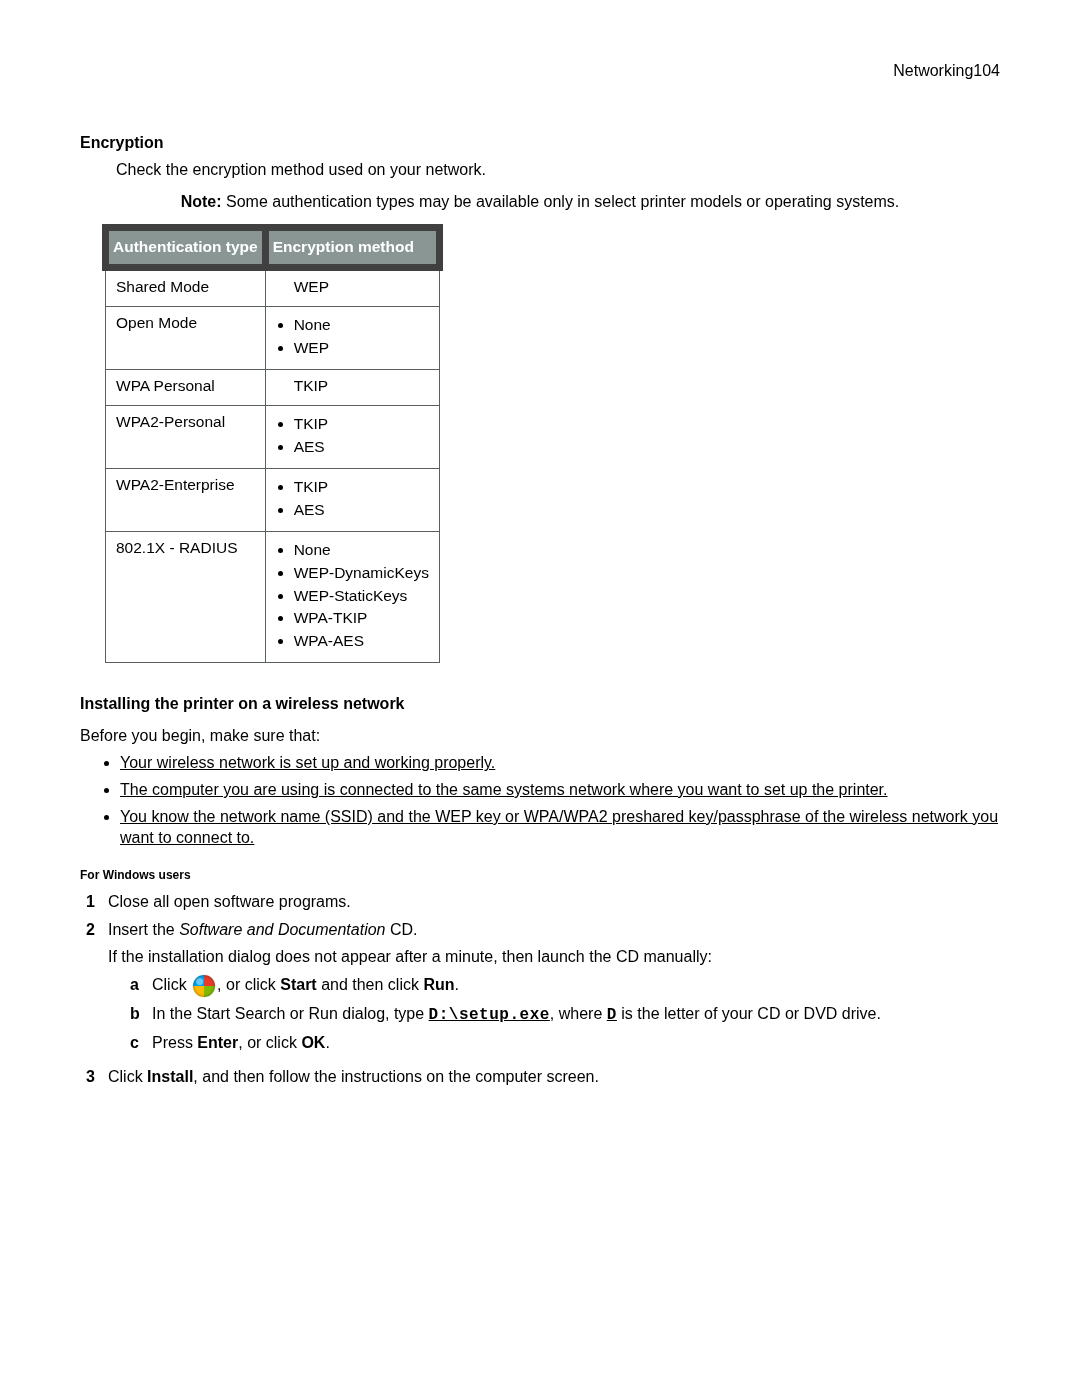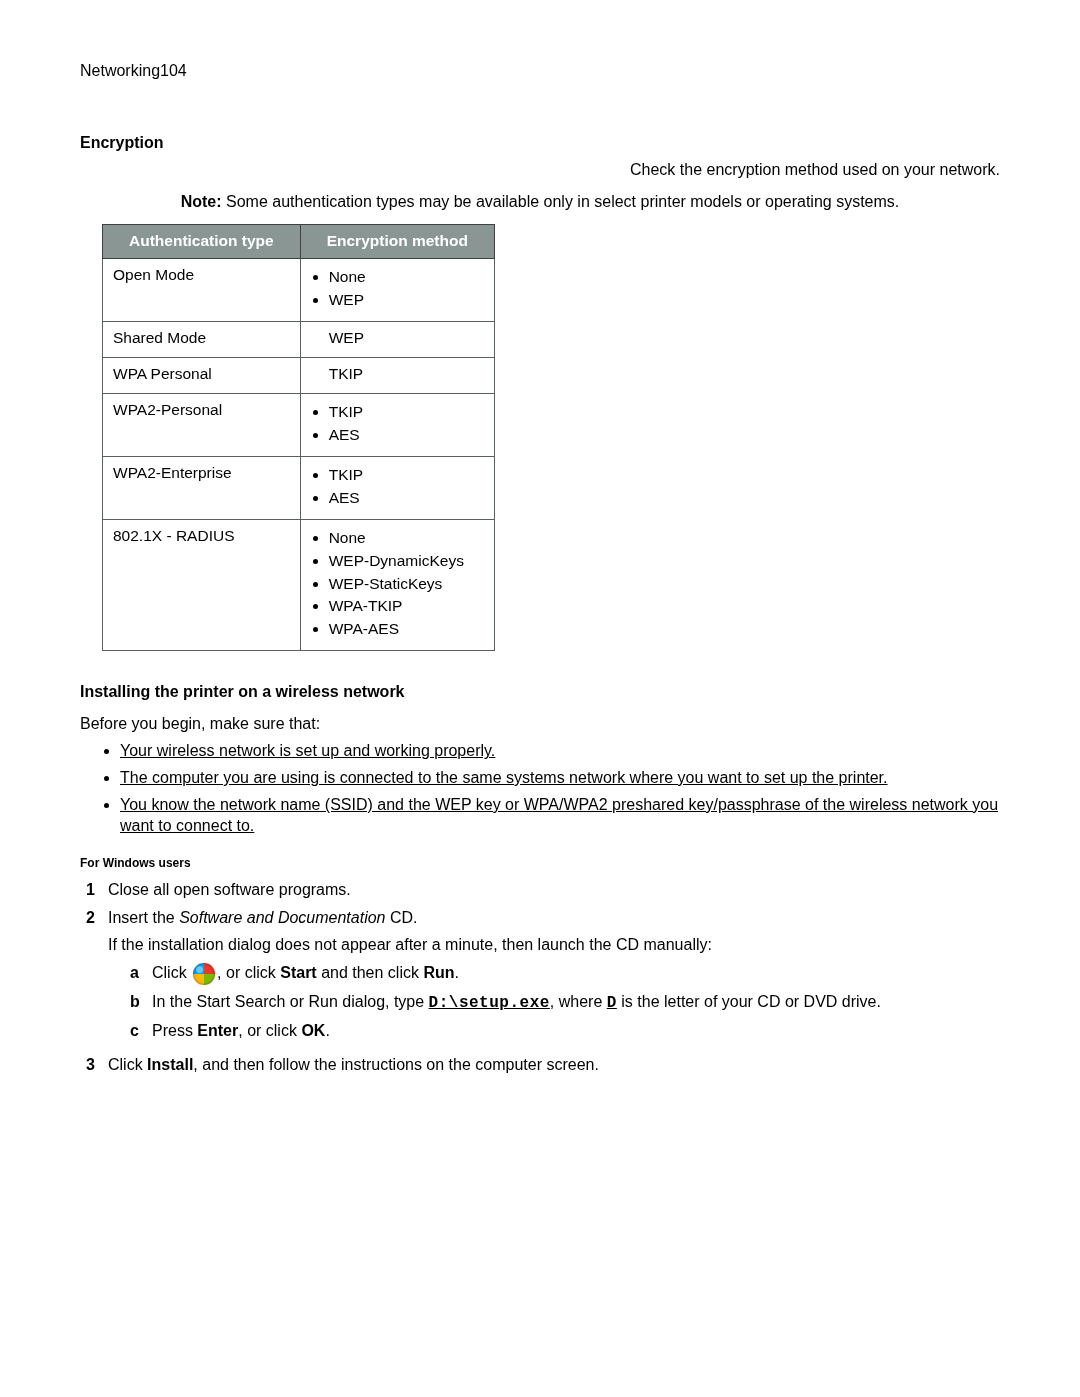--- a/index.html
+++ b/index.html
@@ -7,45 +7,45 @@
     font-size: 16px;
     color: #000;
     margin: 0;
     padding: 60px 80px 80px 80px;
     width: 1080px;
     box-sizing: border-box;
     line-height: 1.35;
   }
   .header-row {
     display: flex;
-    justify-content: flex-start;
+    justify-content: flex-end;
     font-size: 16px;
     margin-bottom: 50px;
   }
   h3.section {
     font-size: 16px;
     font-weight: bold;
     margin: 10px 0 6px 0;
   }
-  .indent-1 { margin-left: 36px; text-align: right; }
+  .indent-1 { margin-left: 36px; }
   .indent-2 { margin-left: 28px; text-align: center; }
   p { margin: 6px 0; }
   .note-p { margin: 10px 0 12px 0; }
   table.enc {
     border-collapse: collapse;
     margin: 8px 0 30px 22px;
     font-size: 15.5px;
   }
   table.enc th {
     background: #899694;
     color: #fff;
     font-weight: bold;
     text-align: left;
-    padding: 6px 26px;
-    border: 1px solid #404040;
+    padding: 6px 4px;
+    border: 7px solid #404040;
   }
   table.enc td {
     border: 1px solid #5a605f;
     padding: 6px 10px 8px 10px;
     vertical-align: top;
   }
   table.enc ul {
     list-style: disc;
     margin: 0;
     padding-left: 18px;
@@ -104,31 +104,31 @@
   <b>Note:</b><span> Some authentication types may be available only in select printer models or operating systems.</span>
 </p>
 
 <table class="enc">
   <tbody>
       <tr>
     <th>Authentication type</th>
     <th>Encryption method</th>
   </tr>
   <tr>
+    <td>Shared Mode</td>
+    <td class="plain-cell">WEP</td>
+  </tr>
+  <tr>
     <td>Open Mode</td>
     <td>
       <ul>
         <li>None</li>
         <li>WEP</li>
       </ul>
     </td>
-  </tr>
-  <tr>
-    <td>Shared Mode</td>
-    <td class="plain-cell">WEP</td>
   </tr>
   <tr>
     <td>WPA Personal</td>
     <td class="plain-cell">TKIP</td>
   </tr>
   <tr>
     <td>WPA2-Personal</td>
     <td>
       <ul>
         <li>TKIP</li>

